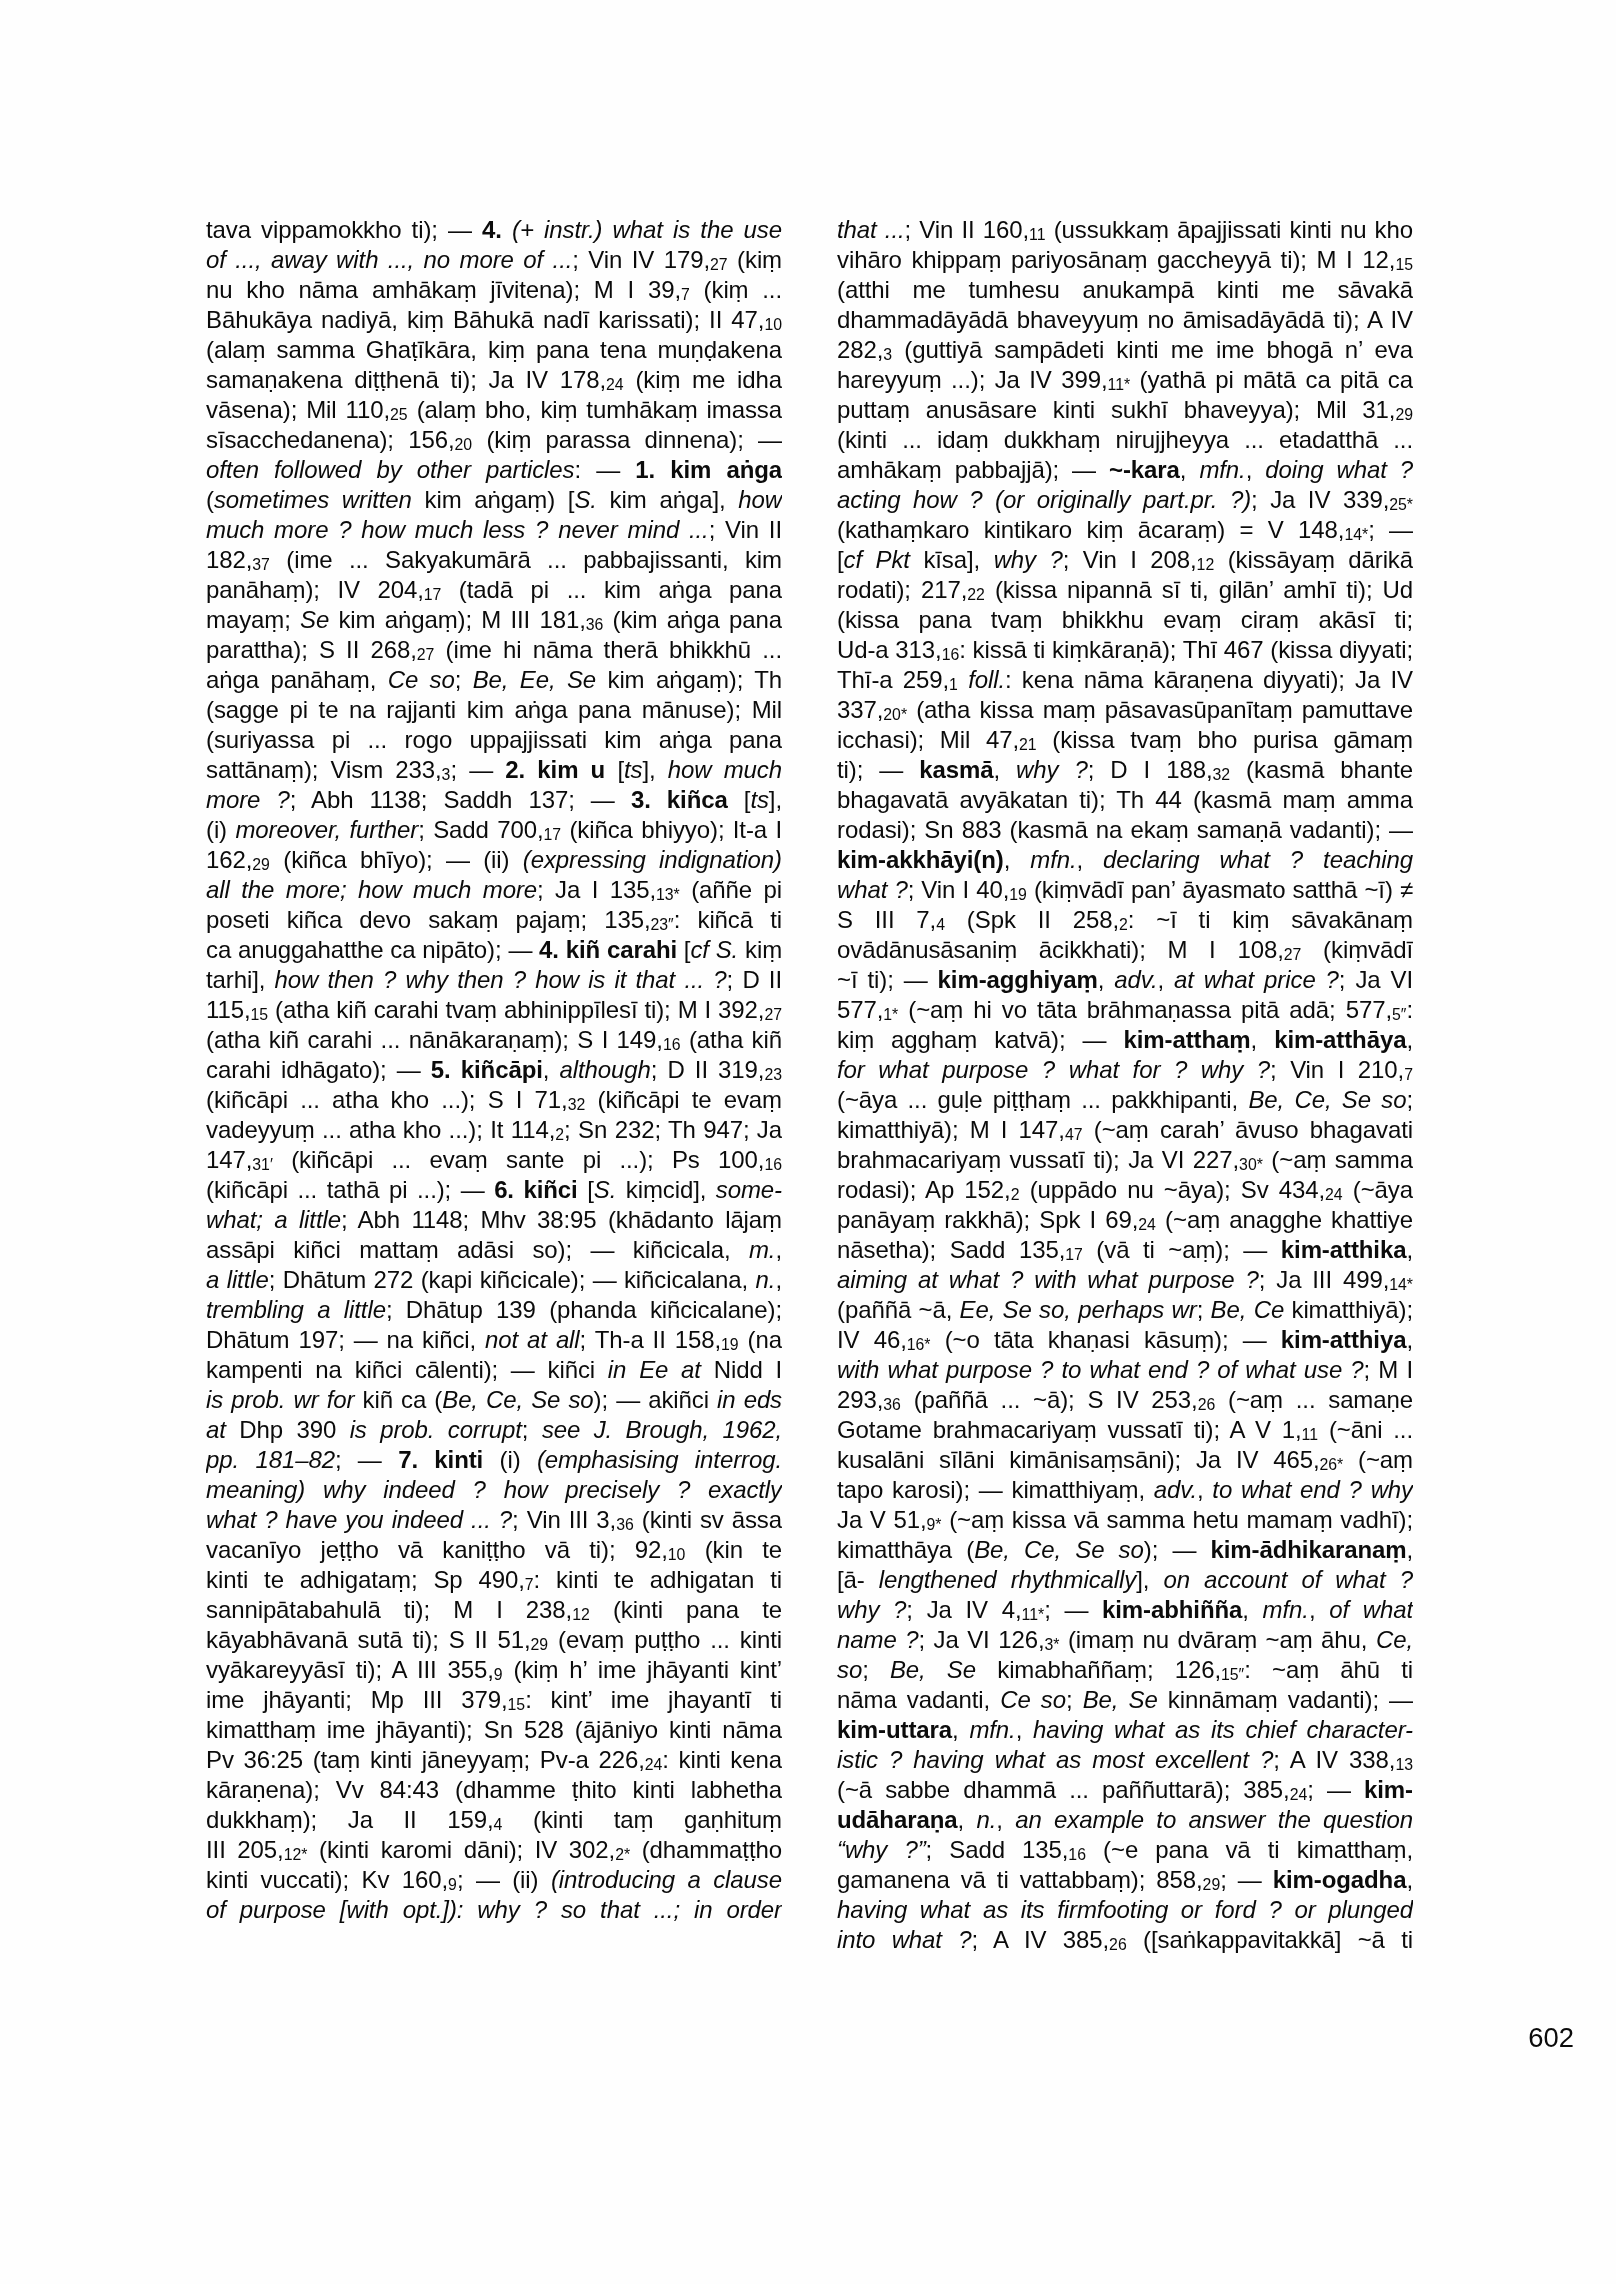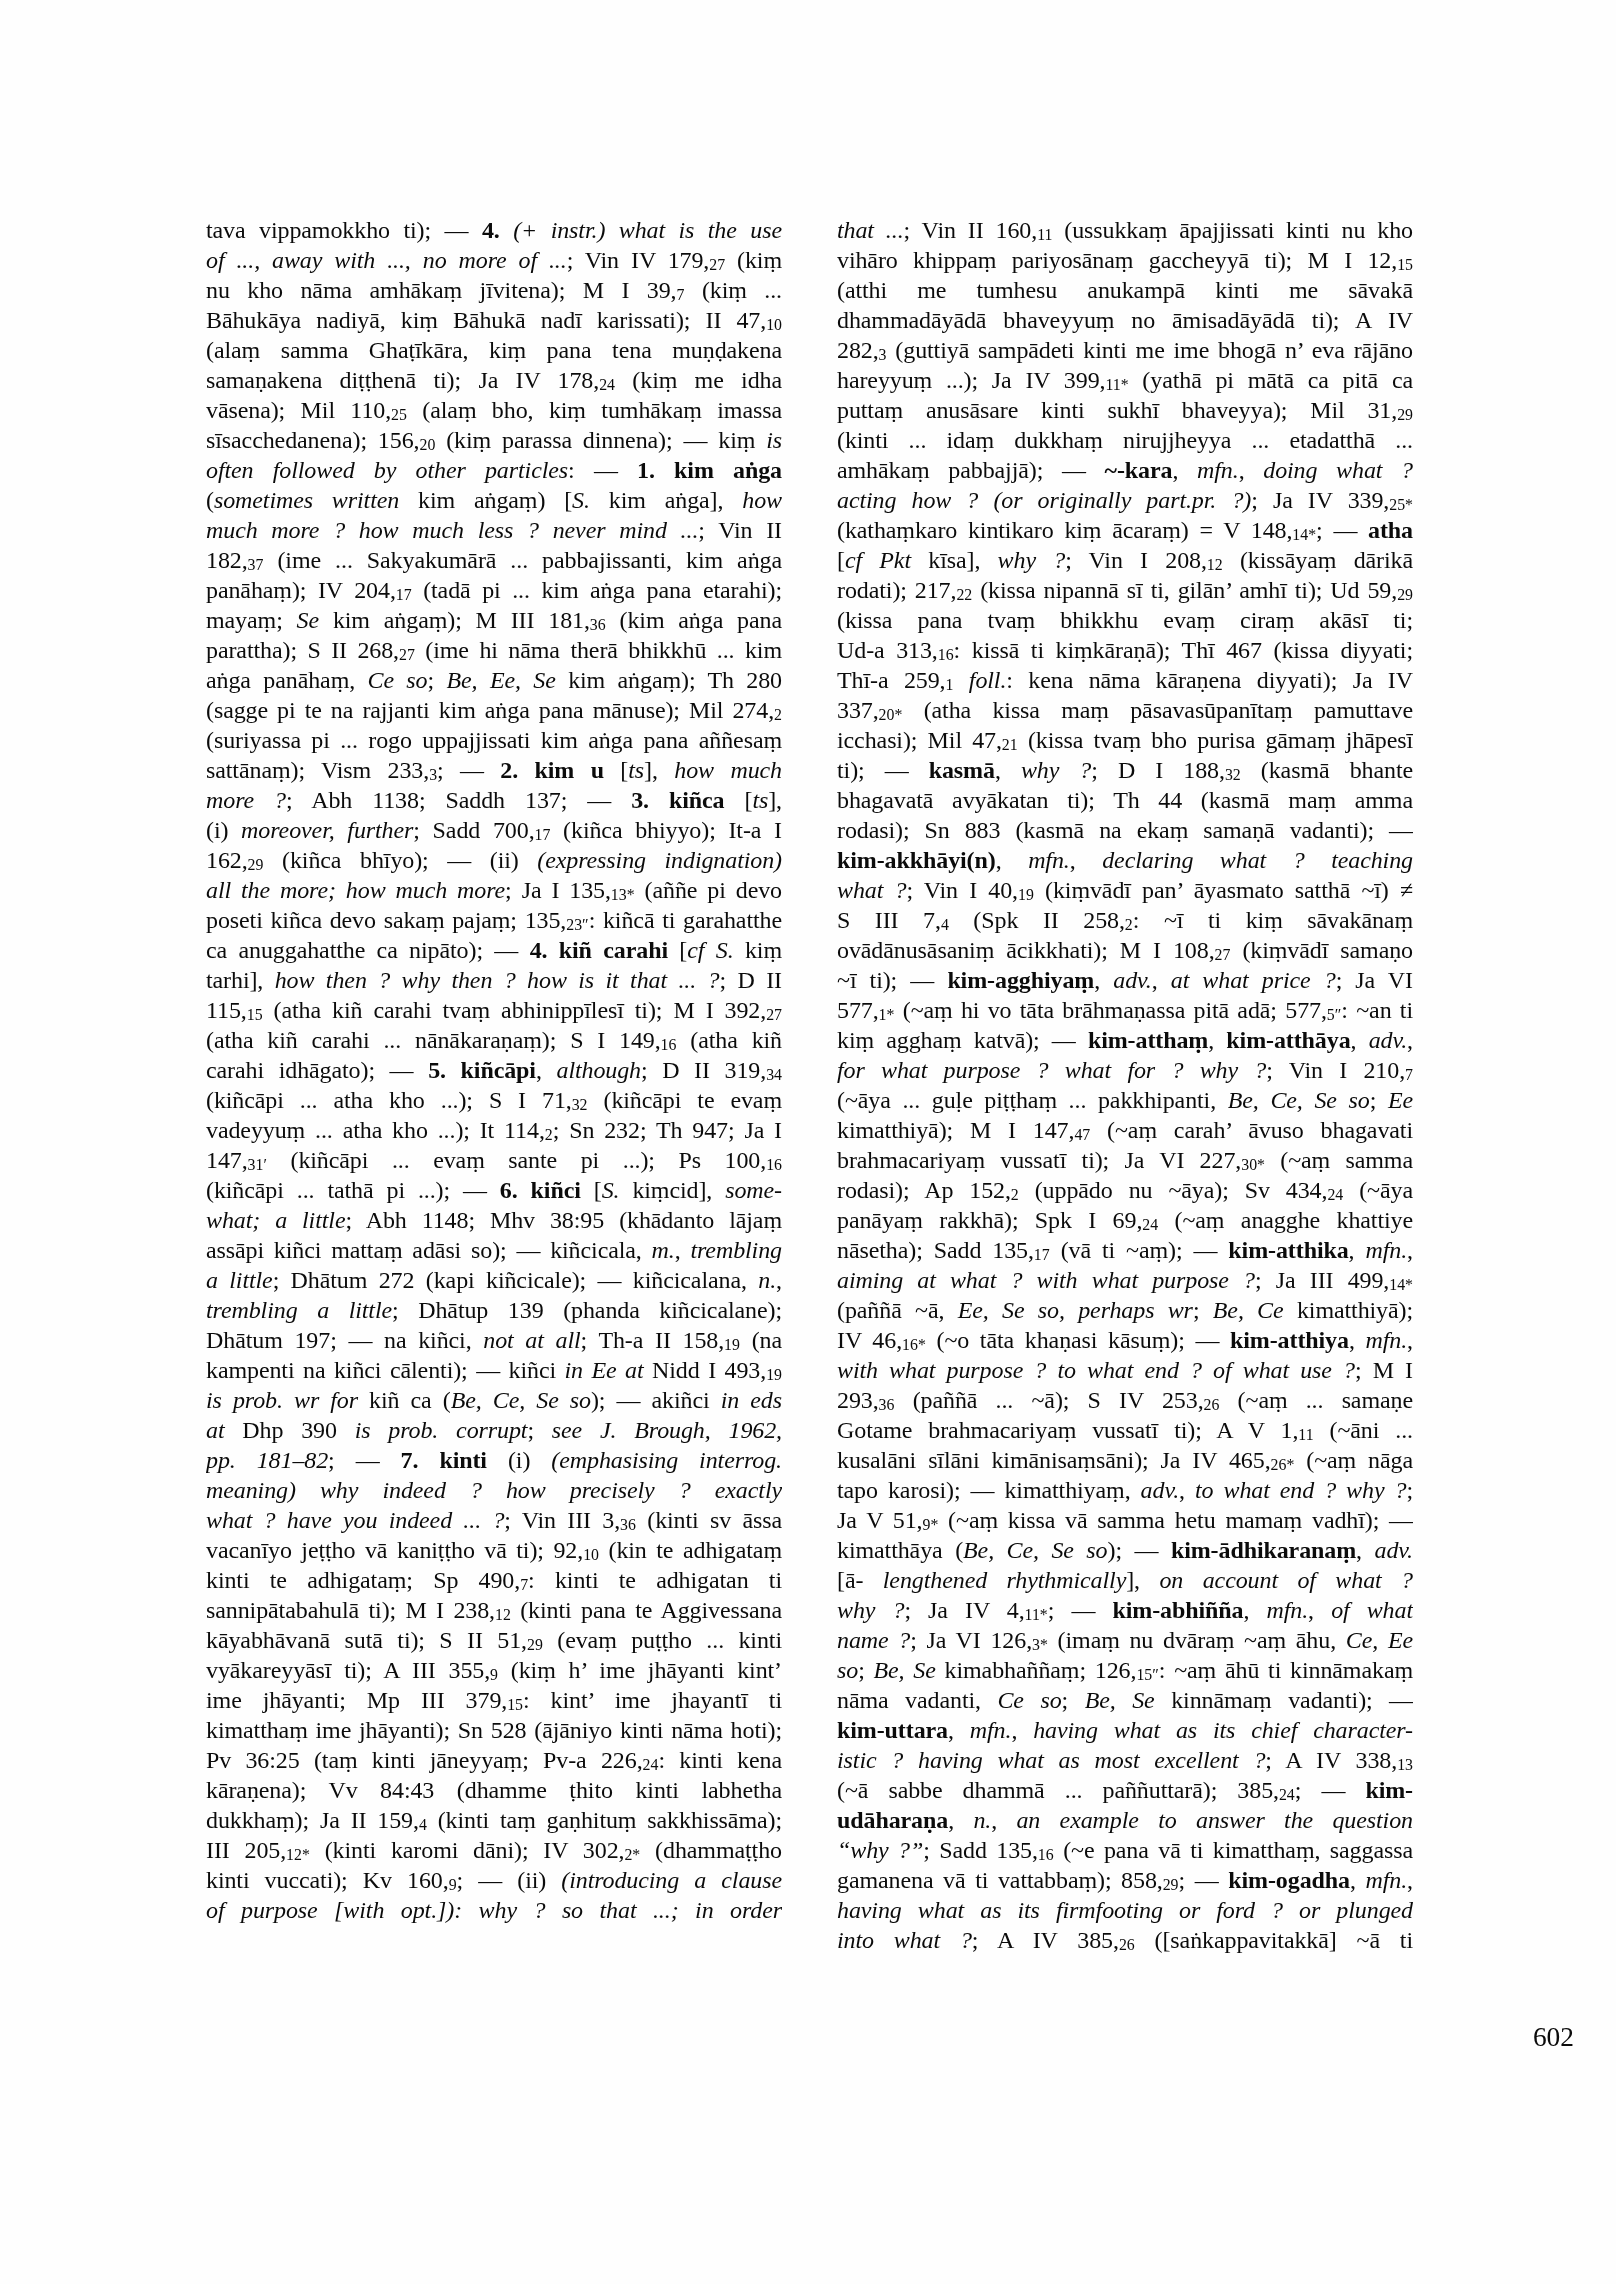--- a/index.html
+++ b/index.html
@@ -2,21 +2,21 @@
 <html style="font-size:10.4px"><head>
 <meta charset="utf-8">
 <style>
   html, body { margin: 0; padding: 0; background: #e8e8e8; }
   .page {
     position: relative;
     width: 1616px;
     height: 2284px;
     background: #fefefe;
     overflow: hidden;
-    font-family: Liberation Serif, serif;
+    font-family: Liberation Sans, sans-serif;
     color: #0b0b0b;
   }
   .col {
     position: absolute;
     top: 215px;
     width: 576px;
   }
   .col-left  { left: 206px; }
   .col-right { left: 837px; }
   .line {
@@ -78,21 +78,21 @@
       <div class="line stretch">sattānaṃ); Vism 233,<sub>3</sub>; — <b>2. kim u</b> [<i>ts</i>], <i>how much</i></div>
       <div class="line stretch"><i>more ?</i>; Abh 1138; Saddh 137; — <b>3. kiñca</b> [<i>ts</i>],</div>
       <div class="line stretch">(i) <i>moreover, further</i>; Sadd 700,<sub>17</sub> (kiñca bhiyyo); It-a I</div>
       <div class="line stretch">162,<sub>29</sub> (kiñca bhīyo); — (ii) <i>(expressing indignation)</i></div>
       <div class="line stretch"><i>all the more; how much more</i>; Ja I 135,<sub>13*</sub> (aññe pi devo</div>
       <div class="line stretch">poseti kiñca devo sakaṃ pajaṃ; 135,<sub>23″</sub>: kiñcā ti garahatthe</div>
       <div class="line stretch">ca anuggahatthe ca nipāto); — <b>4. kiñ carahi</b> [<i>cf S.</i> kiṃ</div>
       <div class="line stretch">tarhi], <i>how then ? why then ? how is it that ... ?</i>; D II</div>
       <div class="line stretch">115,<sub>15</sub> (atha kiñ carahi tvaṃ abhinippīlesī ti); M I 392,<sub>27</sub></div>
       <div class="line stretch">(atha kiñ carahi ... nānākaraṇaṃ); S I 149,<sub>16</sub> (atha kiñ</div>
-      <div class="line stretch">carahi idhāgato); — <b>5. kiñcāpi</b>, <i>although</i>; D II 319,<sub>34</sub></div>
+      <div class="line stretch">carahi idhāgato); — <b>5. kiñcāpi</b>, <i>although</i>; D II 319,<sub>23</sub></div>
       <div class="line stretch">(kiñcāpi ... atha kho ...); S I 71,<sub>32</sub> (kiñcāpi te evaṃ</div>
       <div class="line stretch">vadeyyuṃ ... atha kho ...); It 114,<sub>2</sub>; Sn 232; Th 947; Ja I</div>
       <div class="line stretch">147,<sub>31′</sub> (kiñcāpi ... evaṃ sante pi ...); Ps 100,<sub>16</sub></div>
       <div class="line stretch">(kiñcāpi ... tathā pi ...); — <b>6. kiñci</b> [<i>S.</i> kiṃcid], <i>some-</i></div>
       <div class="line stretch"><i>what; a little</i>; Abh 1148; Mhv 38:95 (khādanto lājaṃ</div>
       <div class="line stretch">assāpi kiñci mattaṃ adāsi so); — kiñcicala, <i>m.</i>, <i>trembling</i></div>
       <div class="line stretch"><i>a little</i>; Dhātum 272 (kapi kiñcicale); — kiñcicalana, <i>n.</i>,</div>
       <div class="line stretch"><i>trembling a little</i>; Dhātup 139 (phanda kiñcicalane);</div>
       <div class="line stretch">Dhātum 197; — na kiñci, <i>not at all</i>; Th-a II 158,<sub>19</sub> (na</div>
       <div class="line stretch">kampenti na kiñci cālenti); — kiñci <i>in Ee at</i> Nidd I 493,<sub>19</sub></div>

